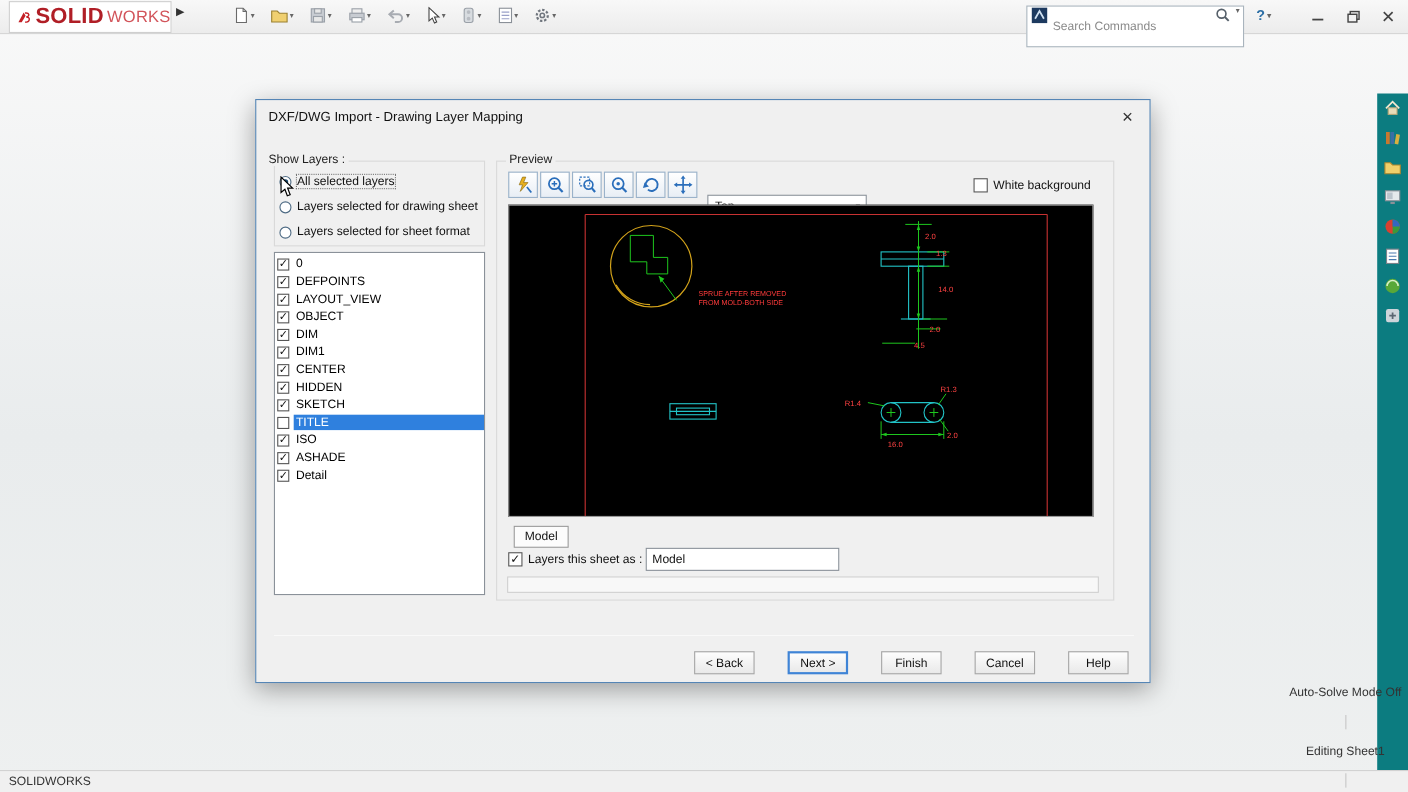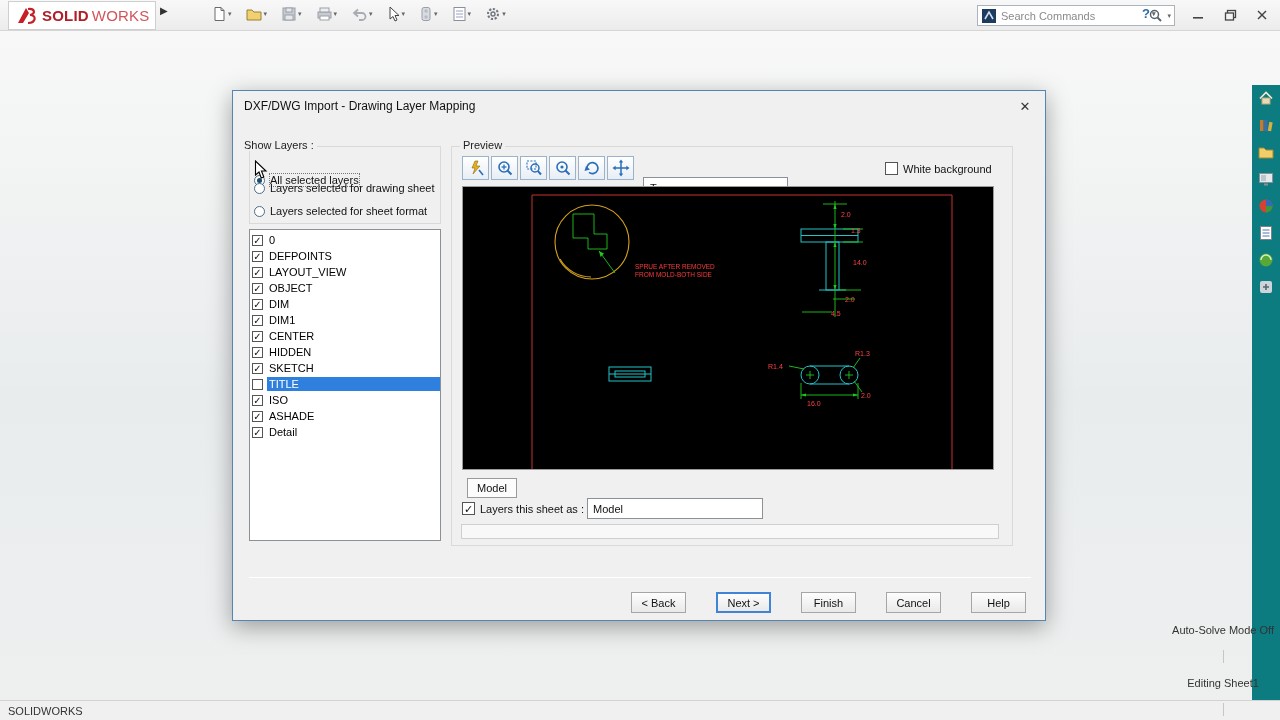--- a/index.html
+++ b/index.html
@@ -2,27 +2,27 @@
 <html><head>
 <meta charset="utf-8">
 <style>
   * { margin:0; padding:0; box-sizing:border-box; }
   html,body { width:1280px; height:720px; overflow:hidden; font-family:"Liberation Sans",sans-serif; }
   .screen { position:relative; width:1280px; height:720px; background:linear-gradient(180deg,#f9f9f9 0%,#e9eced 55%,#eef0f0 100%); }
 
   
   .toolbar { position:absolute; top:0; left:0; width:1280px; height:31px; background:linear-gradient(#f8f8f8,#ececec); border-bottom:1px solid #d6d6d6; z-index:5; }
   .logo-box { position:absolute; left:8px; top:1px; width:148px; height:29px; background:#fff; border:1px solid #cfcfcf; display:flex; align-items:center; padding-left:6px; gap:3px; }
-  .logo-solid { font-weight:bold; color:#b01e26; font-size:15px; letter-spacing:.2px; }
+  .logo-solid { font-weight:bold; color:#b01e26; font-size:20px; letter-spacing:.2px; }
   .logo-works { color:#d2545a; font-size:15px; letter-spacing:.2px; }
   .flyout { position:absolute; left:160px; top:5px; font-size:10px; color:#333; cursor:default; }
   .tb-icons { position:absolute; left:208px; top:3px; display:flex; gap:8px; align-items:center; }
   .tbtn { display:flex; align-items:center; gap:1px; padding:2px 2px; border:1px solid transparent; }
   .chev { font-size:7px; color:#666; }
-  .search-wrap { position:absolute; left:933px; top:5px; width:198px; height:21px; background:#fff; border:1px solid #a9b4bd; display:flex; align-items:center; padding:0 3px; gap:4px;margin-left:44px; }
+  .search-wrap { position:absolute; left:933px; top:5px; width:198px; height:38px; background:#fff; border:1px solid #a9b4bd; display:flex; padding:0 3px; gap:4px; }
   .search-input { flex:1; border:none; outline:none; font-size:11px; color:#444; font-family:"Liberation Sans",sans-serif; background:transparent; min-width:10px; }
   .search-input::placeholder { color:#8a8a8a; }
   .help-btn { position:absolute; left:1142px; top:6px; display:flex; align-items:center; gap:2px; font-size:13px; color:#2b6ea5; font-weight:bold; }
   .wincontrols { position:absolute; right:6px; top:3px; display:flex; gap:8px; }
   .wc { width:24px; height:24px; display:flex; align-items:center; justify-content:center; }
 
   
   .taskpane { position:absolute; right:0; top:85px; width:28px; height:615px; background:#0c7c80; z-index:4; display:flex; flex-direction:column; align-items:center; padding-top:4px; gap:9px; }
   .tp-icon { width:18px; height:18px; display:flex; align-items:center; justify-content:center; }
 
@@ -255,21 +255,21 @@
       </div>
   </div>
 
   <div class="dialog">
     <div class="dlg-title">DXF/DWG Import - Drawing Layer Mapping</div>
     <div class="dlg-close">✕</div>
 
     <div class="groupbox" style="left:16px; top:55px; width:192px; height:78px;"></div>
     <span class="gb-label" style="left:8px; top:48px;">Show Layers :</span>
 
-    <div class="radio-row" style="left:21px; top:82px;">
+    <div class="radio-row" style="left:21px; top:67px;">
       <span class="radio on"></span>
       <span class="rfocus">All selected layers</span>
     </div>
     <div class="radio-row" style="left:21px; top:90px;">
       <span class="radio"></span>
       <span>Layers selected for drawing sheet</span>
     </div>
     <div class="radio-row" style="left:21px; top:113px;">
       <span class="radio"></span>
       <span>Layers selected for sheet format</span>

